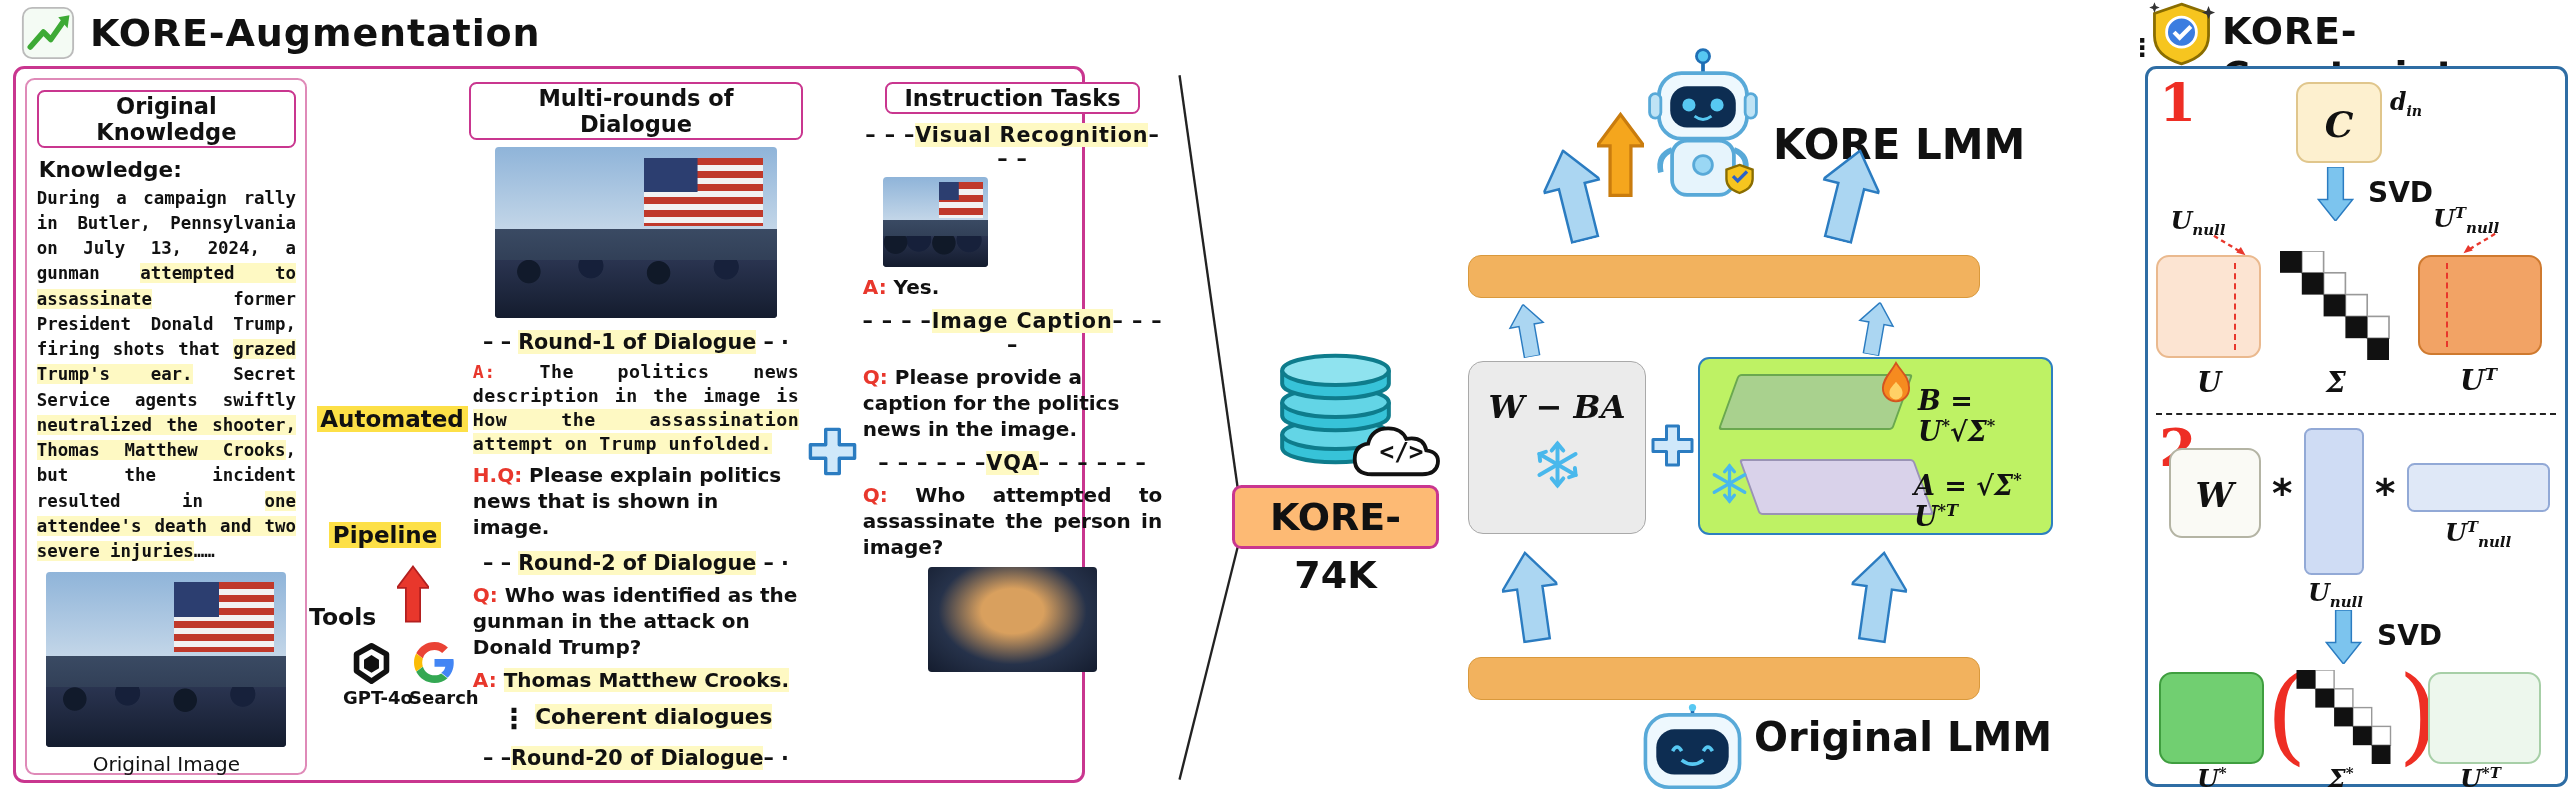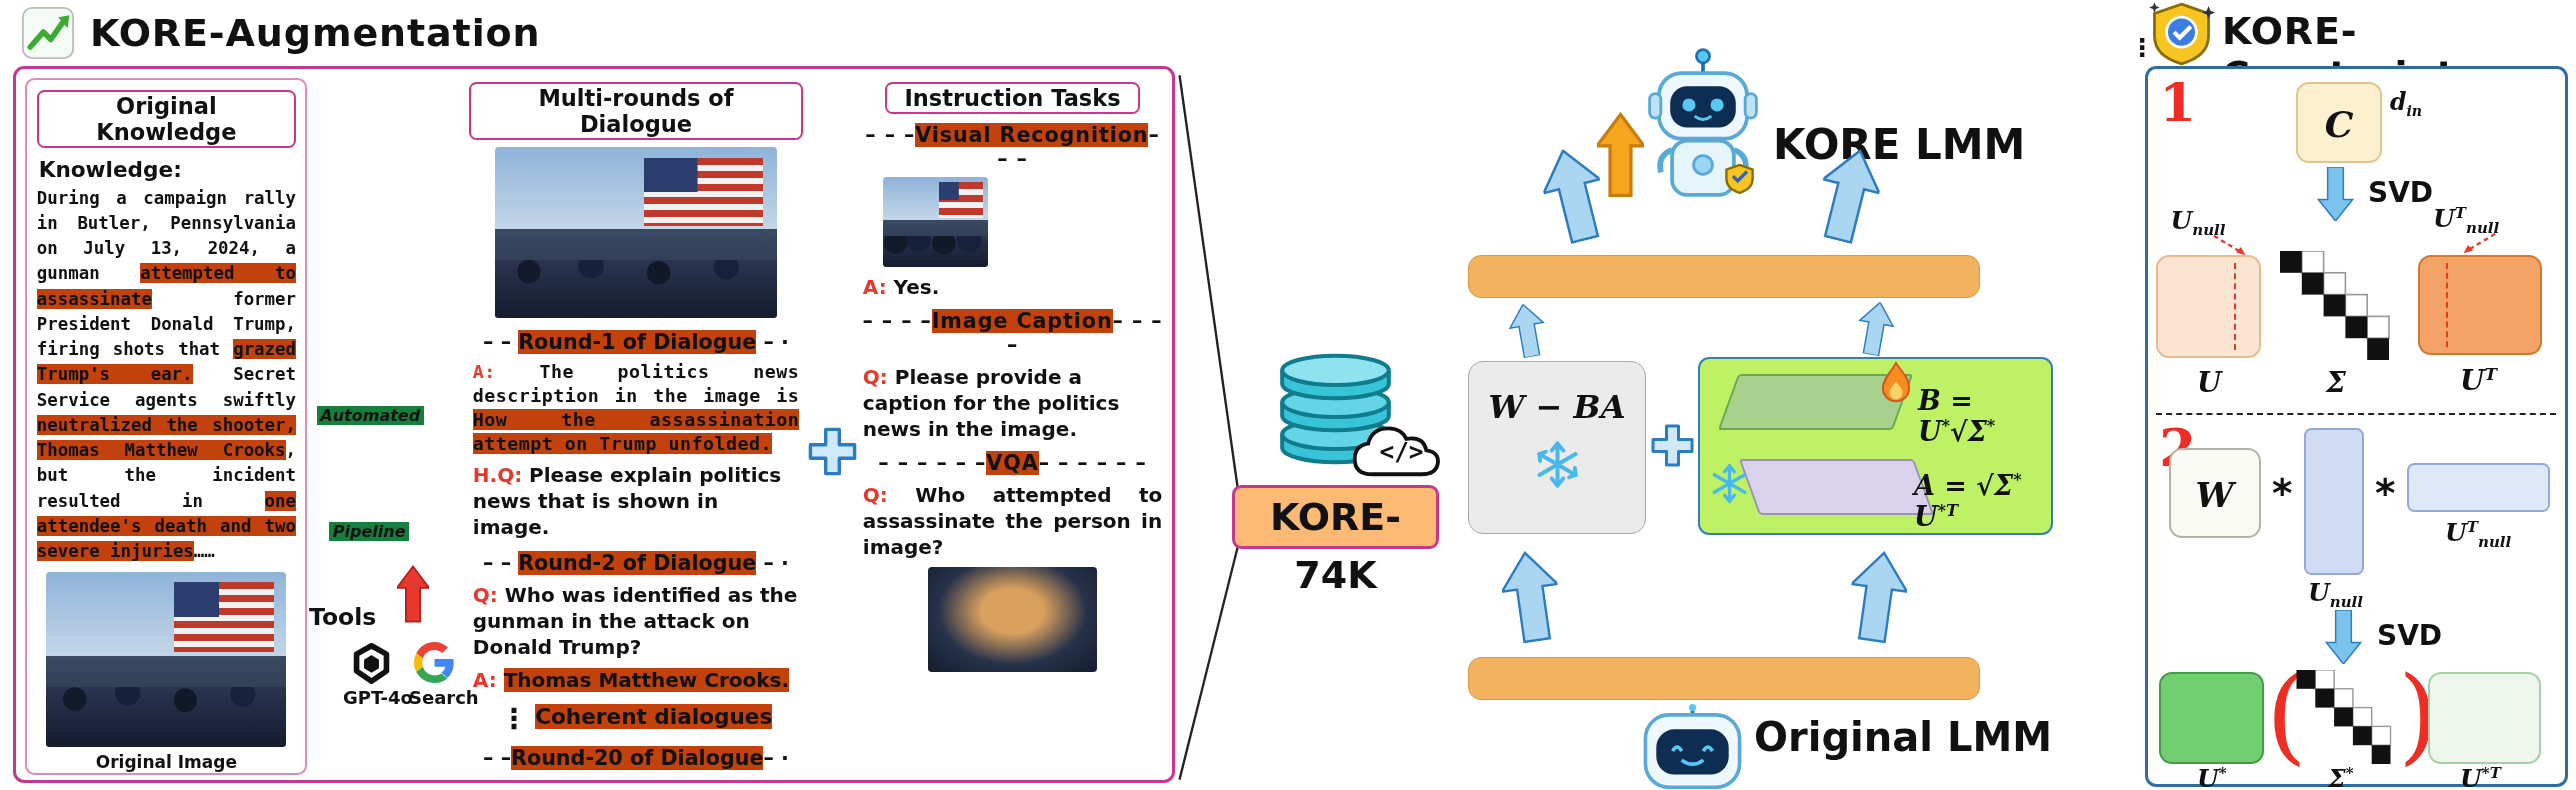--- a/index.html
+++ b/index.html
@@ -1,19 +1,19 @@
 <!DOCTYPE html>
 <html style="font-size:15px"><head>
 <meta charset="utf-8">
 <style>
   *{margin:0;padding:0;box-sizing:border-box;}
   html,body{width:2576px;height:791px;background:#ffffff;}
   body{position:relative;overflow:hidden;font-family:"DejaVu Sans",sans-serif;color:#111;}
   .abs{position:absolute;}
-  .hl{background:#c2410c;}
+  .hl{background:#fef9c3;}
   .red{color:#e8372c;font-weight:bold;}
   .bold{font-weight:bold;}
   .math{font-family:"DejaVu Serif",serif;font-style:italic;font-weight:bold;}
   sup{font-size:60%;vertical-align:super;}
   sub{font-size:60%;vertical-align:sub;}
   
   .section-title{font-weight:bold;font-size:38px;letter-spacing:0.9px;}
   .pink-box{border:3.8px solid #c9368f;border-radius:11.3px;background:#fff;}
   .hdr-wrap{text-align:center;margin-top:3.8px;}
   .hdr-box{display:inline-block;border:2.8px solid #c9368f;border-radius:7.5px;background:#fff;font-weight:bold;font-size:22.5px;padding:0.9px 17px;}
@@ -23,28 +23,28 @@
   .photo{position:relative;overflow:hidden;border-radius:3.8px;background:linear-gradient(180deg,#8fb4d9 0%,#c3d6e8 48%,#3a4a63 48%,#222d42 100%);}
   .photo .flag{position:absolute;right:5%;top:6%;width:42%;height:40%;background:
       linear-gradient(#2c3e70,#2c3e70) left top/45% 50% no-repeat,
       repeating-linear-gradient(180deg,#c0392b 0 6.6px,#f2f2f2 6.6px 13px);}
   .photo .crowd{position:absolute;left:0;bottom:0;width:100%;height:34%;
       background:radial-gradient(circle at 12% 20%,#111a2b 11.3px,transparent 12.2px),
                  radial-gradient(circle at 34% 10%,#16203a 12.2px,transparent 13px),
                  radial-gradient(circle at 58% 22%,#101928 11.3px,transparent 12.2px),
                  radial-gradient(circle at 82% 12%,#17213b 12.2px,transparent 13px),
                  linear-gradient(180deg,#2a3450,#141c2e);}
-  .caption{font-weight:bold;font-size:17px;text-align:center;margin-top:5.6px;}
+  .caption{font-weight:normal;font-size:20px;text-align:center;margin-top:5.6px;}
   .qa{font-size:20px;font-weight:bold;line-height:1.3;margin:6.6px 3.8px 0 3.8px;}
   .mono-a{font-family:"DejaVu Sans Mono",monospace;font-size:18.3px;text-align:justify;letter-spacing:0.5px;}
   .round-title{font-weight:bold;font-size:20.7px;text-align:center;margin-top:11.3px;}
   .task-title{font-weight:bold;font-size:20.7px;text-align:center;margin-top:9.4px;letter-spacing:0.9px;}
   .coherent{font-weight:bold;font-size:21.6px;text-align:center;margin-top:9.4px;}
   .dots{font-size:28px;vertical-align:-3.8px;margin-right:7.5px;}
-  .tool-word{display:inline-block;background:#15803d;font-weight:bold;font-size:16px;padding:0 3.8px;font-style:italic;}
+  .tool-word{display:inline-block;background:#fde047;font-weight:bold;font-size:23px;padding:0 3.8px;}
   .tool-label{font-weight:bold;font-size:18px;}
   .google-g{width:41px;height:41px;}
   
   .kore74k-box{border:3.8px solid #c9368f;border-radius:9.4px;background:#fdba74;font-weight:bold;font-size:38px;text-align:center;line-height:58px;}
   .lmm-label{font-weight:bold;font-size:42px;}
   .orange-bar{background:#f2b25e;border:1.9px solid #d9993c;border-radius:13px;}
   .wba-box{background:#ebebeb;border:1.9px solid #a9a9a9;border-radius:15px;text-align:center;}
   .wba-text{font-size:32px;margin-top:26px;}
   .blue-container{background:#bef264;border:2.8px solid #2d7fc0;border-radius:11.3px;}
   .para{position:absolute;height:56px;width:175px;border-radius:3.8px;}
@@ -79,21 +79,21 @@
   <line x1="1256" y1="830" x2="1318" y2="582" stroke="#222" stroke-width="2.5"></line>
 </svg>
 
 <svg class="abs" style="left:20.7px;top:5.6px;width:54px;height:54px;" viewBox="0 0 58 58">
   <rect x="2" y="2" width="54" height="54" rx="10" fill="#f4fbf4" stroke="#bbbbbb" stroke-width="2"></rect>
   <path d="M10 44 L24 28 L32 36 L46 16" fill="none" stroke="#3daa35" stroke-width="6" stroke-linecap="round" stroke-linejoin="round"></path>
   <polygon points="40,12 52,10 50,24" fill="#3daa35"></polygon>
 </svg>
 <div class="abs section-title" style="left:90px;top:11.3px;">KORE-Augmentation</div>
 
-<div class="abs pink-box" style="left:13px;top:66px;width:1162px;height:717px;">
+<div class="abs pink-box" style="left:13px;top:66px;width:1072px;height:717px;">
 
   <div class="abs col1" style="left:9.4px;top:9.4px;width:282px;height:697px;">
     <div class="hdr-wrap"><span class="hdr-box">Original Knowledge</span></div>
     <div class="klabel">Knowledge:</div>
     <div class="ktext"><span>During a campaign rally in Butler, Pennsylvania on July 13, 2024, a gunman </span><span class="hl">attempted to assassinate</span><span> former President Donald Trump, firing shots that </span><span class="hl">grazed Trump's ear.</span><span> Secret Service agents swiftly </span><span class="hl">neutralized the shooter, Thomas Matthew Crooks</span><span>, but the incident resulted in </span><span class="hl">one attendee's death and two severe injuries</span><span>……</span></div>
     <div class="photo" style="width:240px;height:175px;margin:7.5px auto 0 auto;">
       <div class="flag"></div>
       <div class="crowd"></div>
     </div>
     <div class="caption">Original Image</div>

